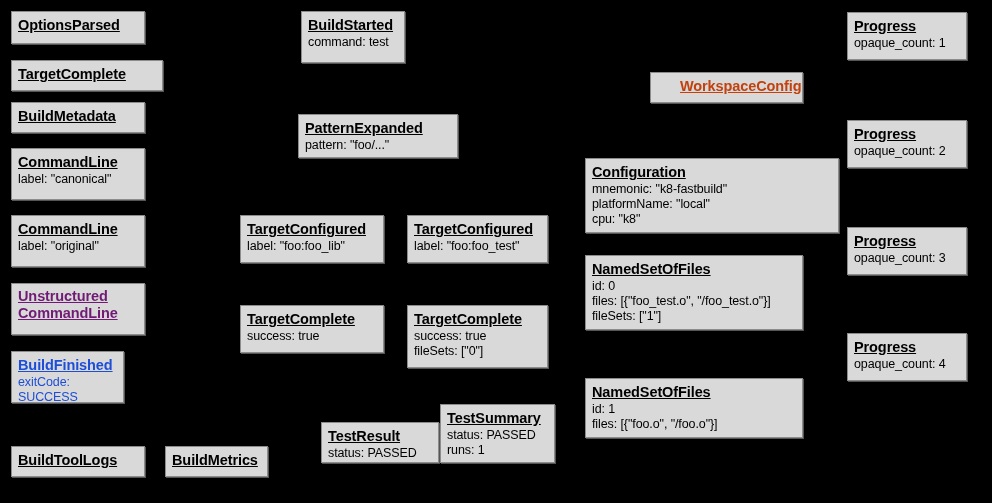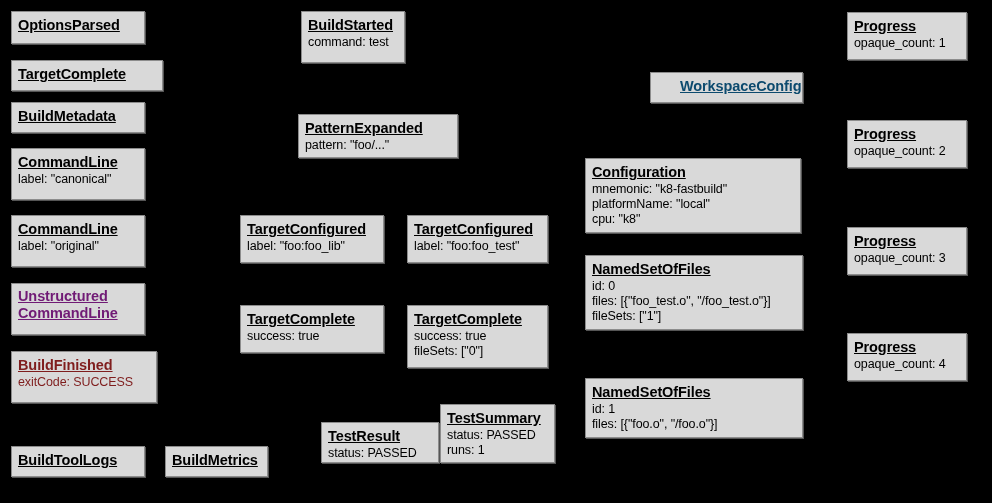--- a/index.html
+++ b/index.html
@@ -48,35 +48,35 @@
 <body>
 
 <div id="canvas" style="width: 992px; height: 503px; background: rgb(0, 0, 0);">
     <div class="node" style="left: 11px; top: 11px; width: 134px; height: 33px; background: rgb(217, 217, 217); border-color: rgb(140, 140, 140); color: rgb(0, 0, 0);"><div class="node-title">OptionsParsed</div></div>
     <div class="node" style="left: 11px; top: 60px; width: 152px; height: 31px; background: rgb(217, 217, 217); border-color: rgb(140, 140, 140); color: rgb(0, 0, 0);"><div class="node-title">TargetComplete</div></div>
     <div class="node" style="left: 11px; top: 102px; width: 134px; height: 31px; background: rgb(217, 217, 217); border-color: rgb(140, 140, 140); color: rgb(0, 0, 0);"><div class="node-title">BuildMetadata</div></div>
     <div class="node" style="left: 11px; top: 148px; width: 134px; height: 52px; background: rgb(217, 217, 217); border-color: rgb(140, 140, 140); color: rgb(0, 0, 0);"><div class="node-title">CommandLine</div><div class="node-fields">label: "canonical"</div></div>
     <div class="node" style="left: 11px; top: 215px; width: 134px; height: 52px; background: rgb(217, 217, 217); border-color: rgb(140, 140, 140); color: rgb(0, 0, 0);"><div class="node-title">CommandLine</div><div class="node-fields">label: "original"</div></div>
     <div class="node" style="left: 11px; top: 283px; width: 134px; height: 52px; background: rgb(217, 217, 217); border-color: rgb(140, 140, 140); color: #701a75;"><div class="node-title">Unstructured
 CommandLine</div></div>
-    <div class="node" style="left: 11px; top: 351px; width: 146px; height: 52px; background: rgb(217, 217, 217); border-color: rgb(140, 140, 140); color: #7f1d1d;"><div class="node-title">BuildFinished</div><div class="node-fields">exitCode: SUCCESS</div></div>
+    <div class="node" style="left: 11px; top: 351px; width: 113px; height: 52px; background: rgb(217, 217, 217); border-color: rgb(140, 140, 140); color: #1d4ed8;"><div class="node-title">BuildFinished</div><div class="node-fields">exitCode: SUCCESS</div></div>
     <div class="node" style="left: 11px; top: 446px; width: 134px; height: 31px; background: rgb(217, 217, 217); border-color: rgb(140, 140, 140); color: rgb(0, 0, 0);"><div class="node-title">BuildToolLogs</div></div>
     <div class="node" style="left: 165px; top: 446px; width: 103px; height: 31px; background: rgb(217, 217, 217); border-color: rgb(140, 140, 140); color: rgb(0, 0, 0);"><div class="node-title">BuildMetrics</div></div>
     <div class="node" style="left: 301px; top: 11px; width: 104px; height: 52px; background: rgb(217, 217, 217); border-color: rgb(140, 140, 140); color: rgb(0, 0, 0);"><div class="node-title">BuildStarted</div><div class="node-fields">command: test</div></div>
     <div class="node" style="left: 298px; top: 114px; width: 160px; height: 44px; background: rgb(217, 217, 217); border-color: rgb(140, 140, 140); color: rgb(0, 0, 0);"><div class="node-title">PatternExpanded</div><div class="node-fields">pattern: "foo/..."</div></div>
     <div class="node" style="left: 240px; top: 215px; width: 144px; height: 48px; background: rgb(217, 217, 217); border-color: rgb(140, 140, 140); color: rgb(0, 0, 0);"><div class="node-title">TargetConfigured</div><div class="node-fields">label: "foo:foo_lib"</div></div>
     <div class="node" style="left: 407px; top: 215px; width: 141px; height: 48px; background: rgb(217, 217, 217); border-color: rgb(140, 140, 140); color: rgb(0, 0, 0);"><div class="node-title">TargetConfigured</div><div class="node-fields">label: "foo:foo_test"</div></div>
     <div class="node" style="left: 240px; top: 305px; width: 144px; height: 48px; background: rgb(217, 217, 217); border-color: rgb(140, 140, 140); color: rgb(0, 0, 0);"><div class="node-title">TargetComplete</div><div class="node-fields">success: true</div></div>
     <div class="node" style="left: 407px; top: 305px; width: 141px; height: 63px; background: rgb(217, 217, 217); border-color: rgb(140, 140, 140); color: rgb(0, 0, 0);"><div class="node-title">TargetComplete</div><div class="node-fields">success: true
 fileSets: ["0"]</div></div>
     <div class="node" style="left: 313px; top: 422px; width: 118px; height: 41px; background: rgb(217, 217, 217); border-color: rgb(140, 140, 140); color: rgb(0, 0, 0); margin-left: 8px;"><div class="node-title">TestResult</div><div class="node-fields">status: PASSED</div></div>
     <div class="node" style="left: 440px; top: 404px; width: 115px; height: 59px; background: rgb(217, 217, 217); border-color: rgb(140, 140, 140); color: rgb(0, 0, 0);"><div class="node-title">TestSummary</div><div class="node-fields">status: PASSED
 runs: 1</div></div>
-    <div class="node" style="left: 650px; top: 72px; width: 153px; height: 31px; background: rgb(217, 217, 217); border-color: rgb(140, 140, 140); color: #0c4a6e; padding-left: 29px;"><div class="node-title">WorkspaceConfig</div></div>
-    <div class="node" style="left: 585px; top: 158px; width: 216px; height: 75px; background: rgb(217, 217, 217); border-color: rgb(140, 140, 140); color: rgb(0, 0, 0);"><div class="node-title">Configuration</div><div class="node-fields">mnemonic: "k8-fastbuild"
+    <div class="node" style="left: 650px; top: 72px; width: 153px; height: 31px; background: rgb(217, 217, 217); border-color: rgb(140, 140, 140); color: #c2410c; padding-left: 29px;"><div class="node-title">WorkspaceConfig</div></div>
+    <div class="node" style="left: 585px; top: 158px; width: 254px; height: 75px; background: rgb(217, 217, 217); border-color: rgb(140, 140, 140); color: rgb(0, 0, 0);"><div class="node-title">Configuration</div><div class="node-fields">mnemonic: "k8-fastbuild"
 platformName: "local"
 cpu: "k8"</div></div>
     <div class="node" style="left: 585px; top: 255px; width: 218px; height: 75px; background: rgb(217, 217, 217); border-color: rgb(140, 140, 140); color: rgb(0, 0, 0);"><div class="node-title">NamedSetOfFiles</div><div class="node-fields">id: 0
 files: [{"foo_test.o", "/foo_test.o"}]
 fileSets: ["1"]</div></div>
     <div class="node" style="left: 585px; top: 378px; width: 218px; height: 60px; background: rgb(217, 217, 217); border-color: rgb(140, 140, 140); color: rgb(0, 0, 0);"><div class="node-title">NamedSetOfFiles</div><div class="node-fields">id: 1
 files: [{"foo.o", "/foo.o"}]</div></div>
     <div class="node" style="left: 847px; top: 12px; width: 120px; height: 48px; background: rgb(217, 217, 217); border-color: rgb(140, 140, 140); color: rgb(0, 0, 0);"><div class="node-title">Progress</div><div class="node-fields">opaque_count: 1</div></div>
     <div class="node" style="left: 847px; top: 120px; width: 120px; height: 48px; background: rgb(217, 217, 217); border-color: rgb(140, 140, 140); color: rgb(0, 0, 0);"><div class="node-title">Progress</div><div class="node-fields">opaque_count: 2</div></div>
     <div class="node" style="left: 847px; top: 227px; width: 120px; height: 48px; background: rgb(217, 217, 217); border-color: rgb(140, 140, 140); color: rgb(0, 0, 0);"><div class="node-title">Progress</div><div class="node-fields">opaque_count: 3</div></div>

